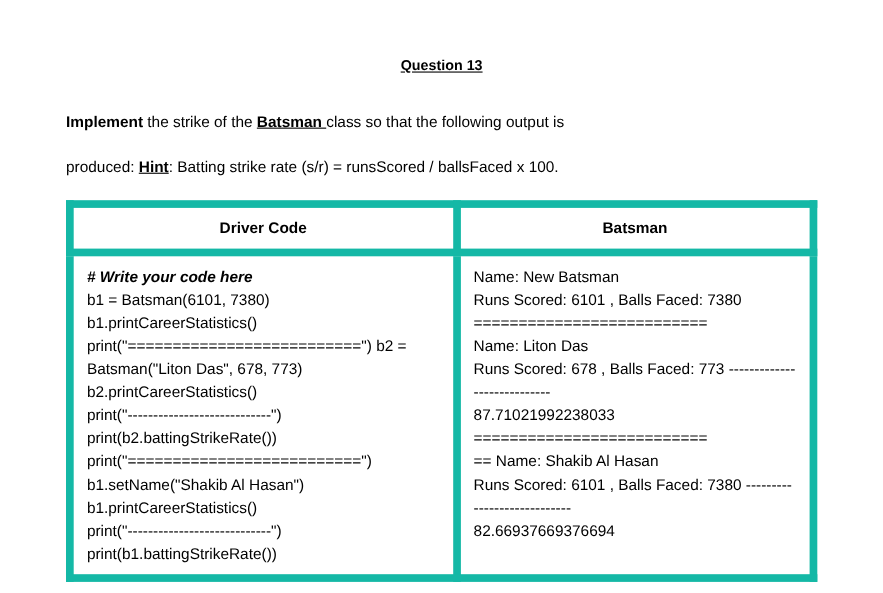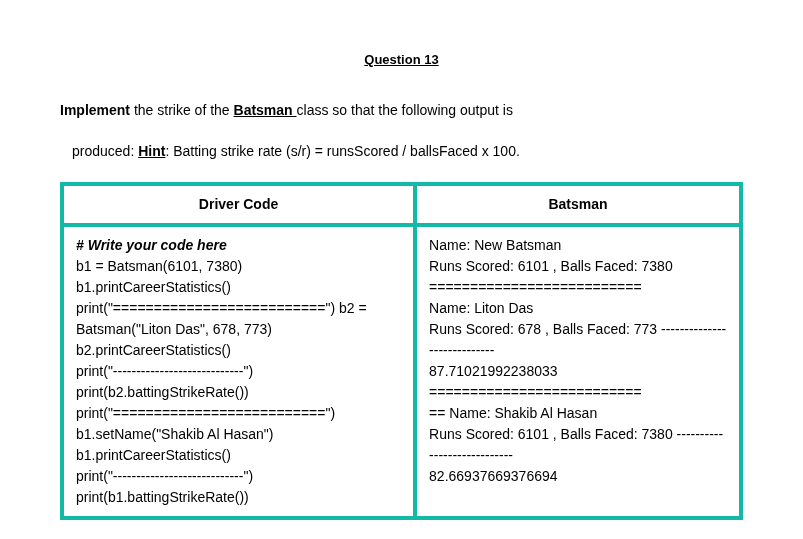--- a/index.html
+++ b/index.html
@@ -28,29 +28,28 @@
     }
     .bold {
       font-weight: bold;
     }
     .underline {
       text-decoration: underline;
       font-weight: bold;
     }
     .hint {
       margin-bottom: 20px;
-      margin-left: 12px;
     }
     table {
       width: 100%;
       border-collapse: collapse;
       border: 1px solid #000;
     }
     th, td {
-      border: 4px solid #14b8a6;
+      border: 7px solid #14b8a6;
       padding: 8px 12px;
       text-align: left;
       vertical-align: top;
       font-size: 14px;
     }
     th {
       font-weight: bold;
       text-align: center;
     }
     .code-cell, .output-cell {

